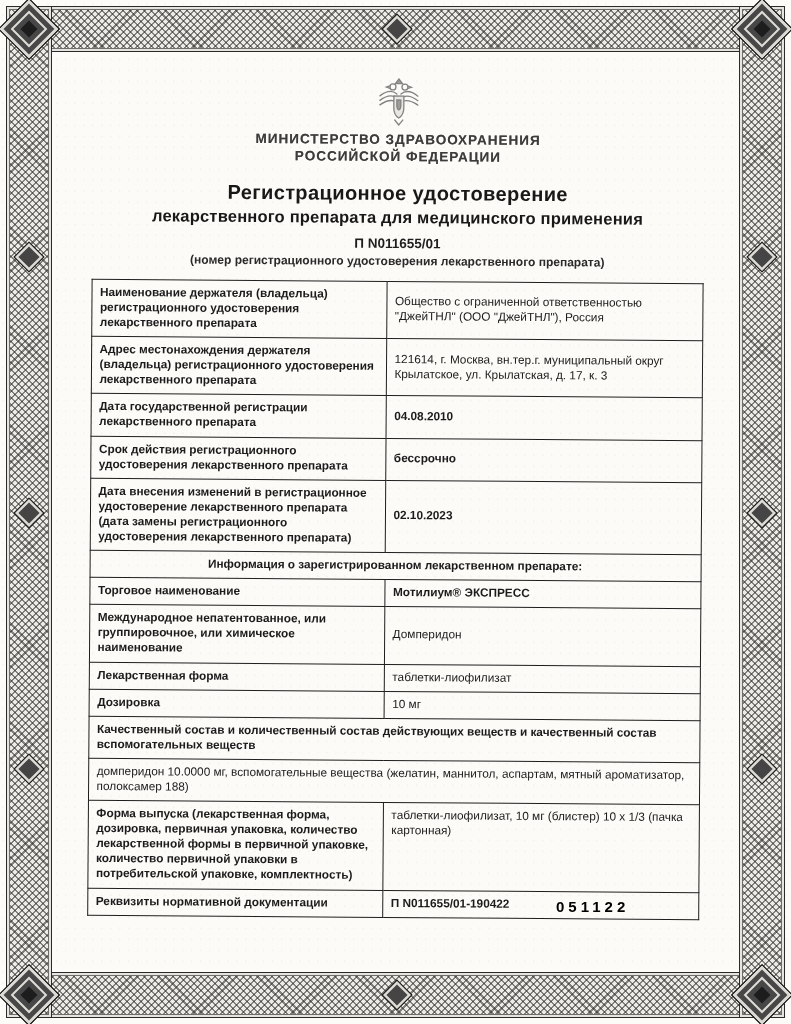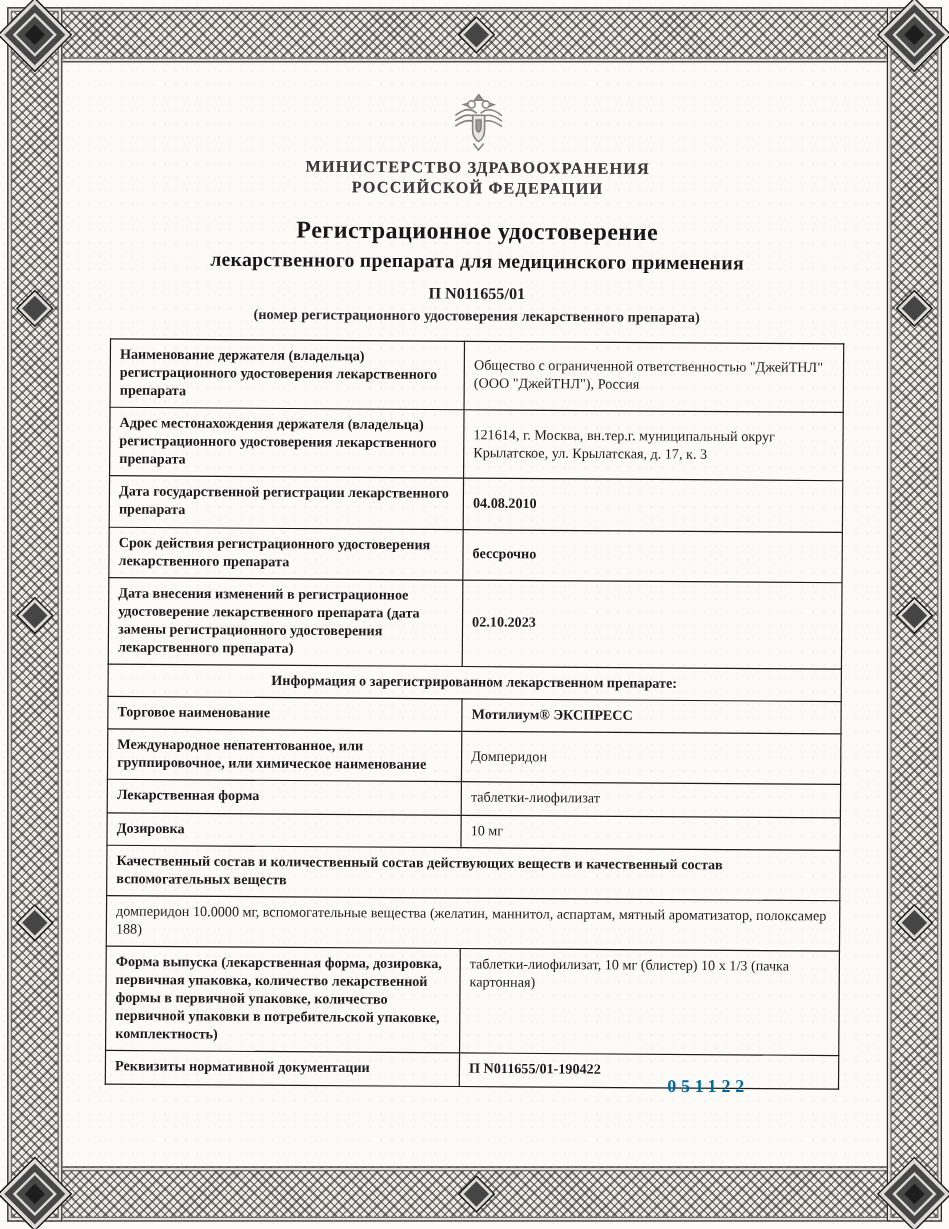--- a/index.html
+++ b/index.html
@@ -1,21 +1,21 @@
 <!DOCTYPE html>
 <html><head>
 <meta charset="utf-8">
 <style>
   html,body{margin:0;padding:0;background:#ffffff;}
   .page{
     position:relative;
     width:791px;height:1024px;
     background:#fcfbf8;
     overflow:hidden;
-    font-family:Liberation Serif, serif;
+    font-family:Liberation Sans, sans-serif;
     color:#1e1e1e;
   }
   .page::before{
     content:"";position:absolute;inset:0;pointer-events:none;
     background-image:radial-gradient(circle at 30% 40%, rgba(0,0,0,0.028) 0 1px, transparent 1.2px);
     background-size:9px 11px;
   }
 
   
   .band{
@@ -76,21 +76,21 @@
   table.cert td{border:1px solid #1e1e1e;padding:5px 8px 6px;}
   td.lbl{width:278px;font-weight:bold;vertical-align:top;}
   td.val{vertical-align:middle;}
   td.val.strong{font-weight:bold;}
   td.fullhead{font-weight:bold;text-align:center;padding:4px 8px;}
   td.comphead{font-weight:bold;text-align:left;}
   td.comptext{font-weight:normal;}
 
   .stamp{
     position:absolute;left:556px;top:898px;
-    font-size:15px;font-weight:bold;letter-spacing:4px;color:#0369a1;
+    font-size:15px;font-weight:bold;letter-spacing:4px;color:#000000;
   }
 </style>
 </head>
 <body>
 
 <div class="page">
 
   <div class="band band-top"></div>
   <div class="band band-bottom"></div>
   <div class="band band-left"></div>

